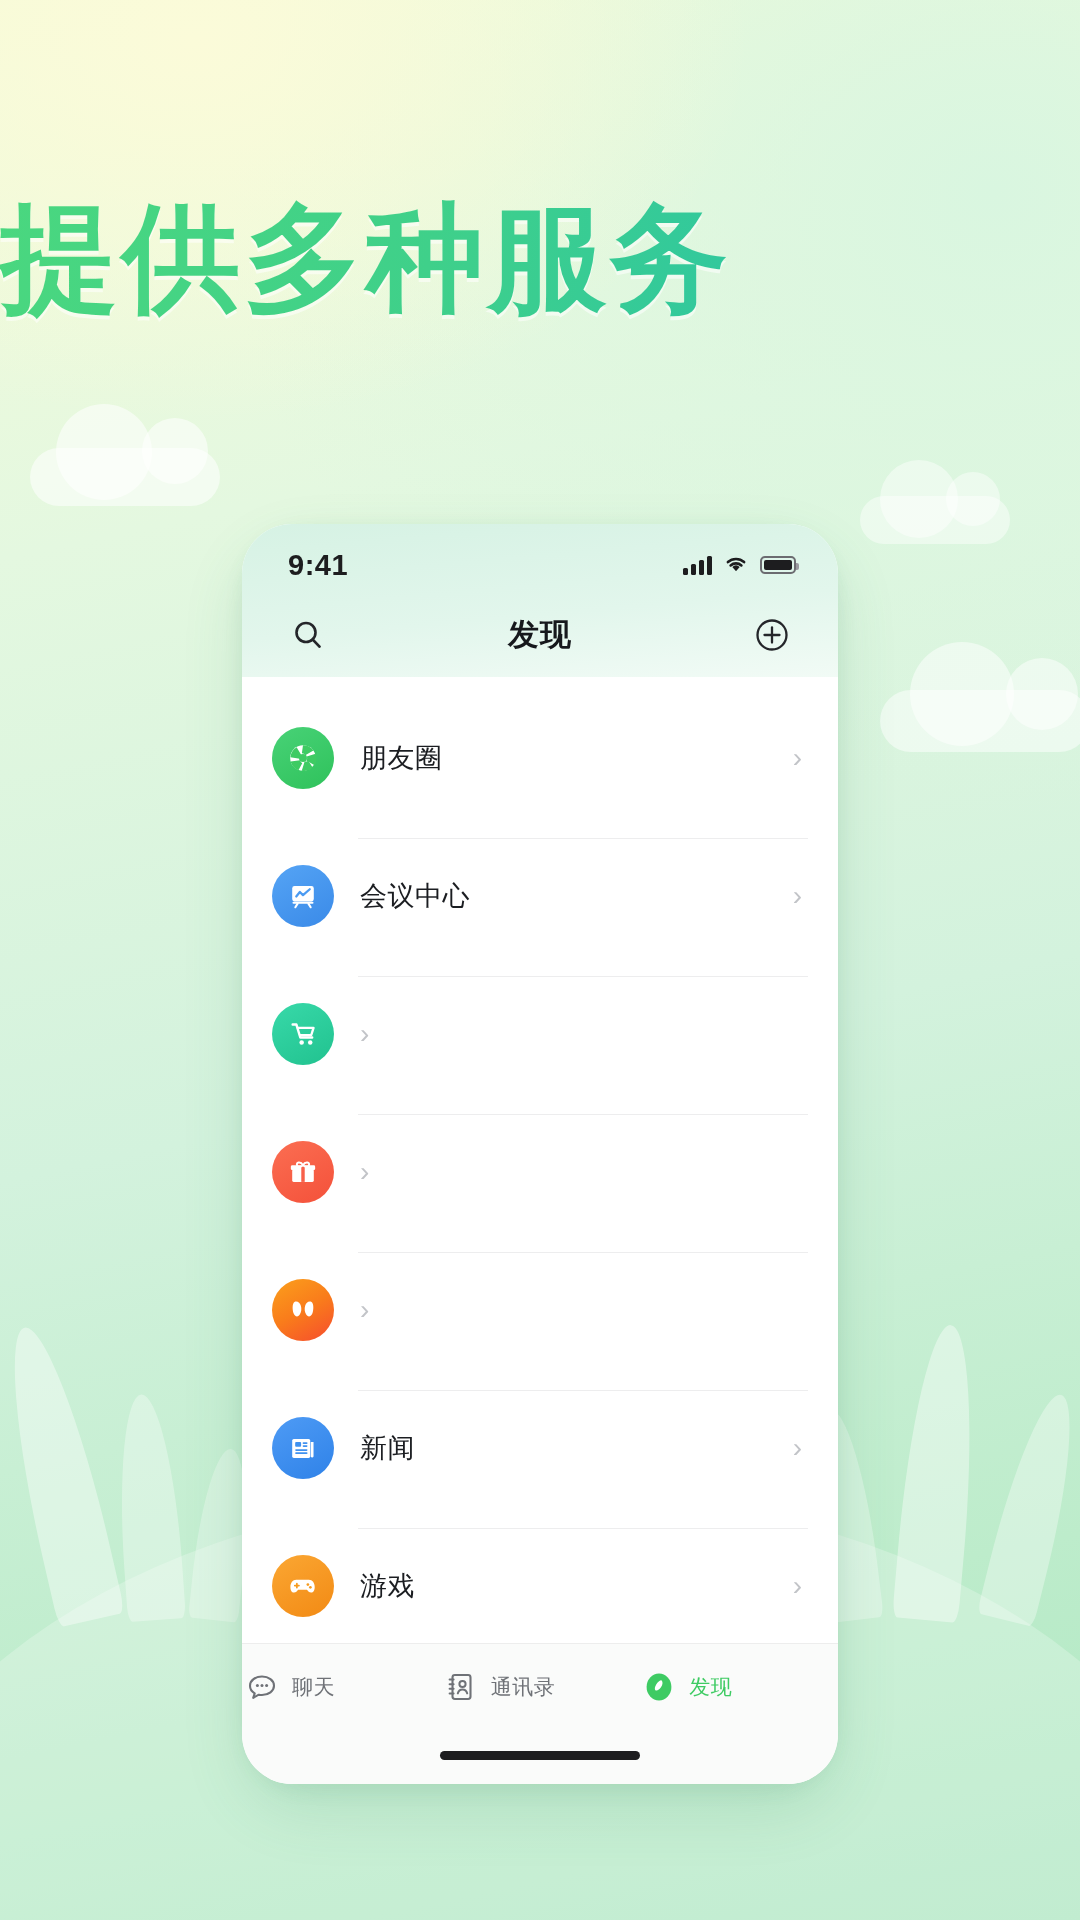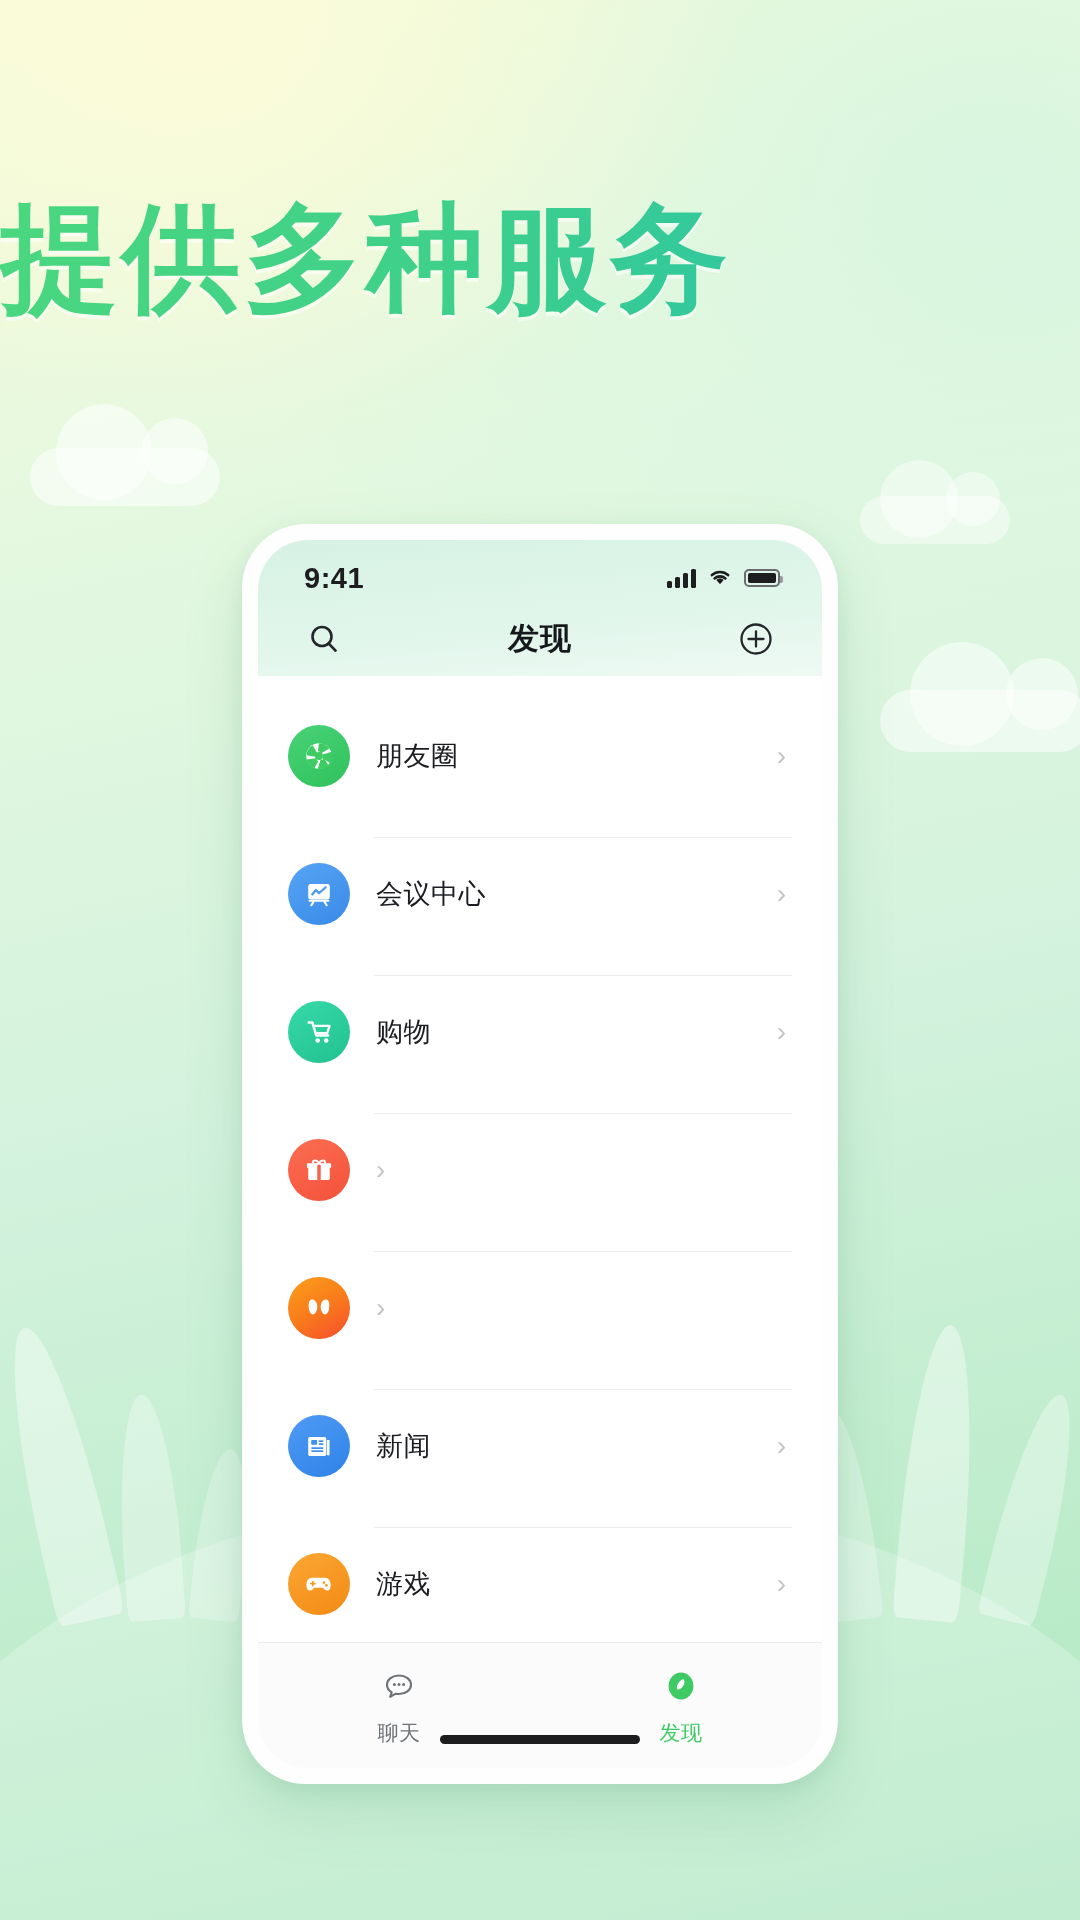--- a/index.html
+++ b/index.html
@@ -58,21 +58,20 @@
     color:transparent; -webkit-text-fill-color:transparent;
     text-shadow:none;
     filter:drop-shadow(0 4px 0 rgba(255,255,255,.55));
   }
 
   
   .phone {
     position:absolute; left:50%; transform:translateX(-50%);
     top:524px; width:596px; height:1260px;
     background:#fdfefd; border-radius:64px;
-    padding:16px;
     box-shadow:0 26px 60px rgba(60,140,100,.16), 0 6px 18px rgba(60,140,100,.10);
   }
   .screen {
     width:100%; height:100%; border-radius:50px; overflow:hidden;
     background:#ffffff; display:flex; flex-direction:column;
     position:relative;
   }
   .screen-top-bg {
     position:absolute; left:0; top:0; width:100%; height:208px;
     background:linear-gradient(175deg,#d6f2e4 0%,#e2f6ec 45%,#f2fbf6 80%,#ffffff 100%);
@@ -127,21 +126,21 @@
   }
   .row-label { flex:1; font-size:27px; color:#1b1d21; letter-spacing:.5px; }
   .chevron { color:#c2c4c8; font-size:28px; line-height:1; font-weight:300; padding-right:6px; }
 
   
   .tabbar {
     position:relative; z-index:2;
     height:152px; background:#fafbfa; border-top:1px solid #ededed;
     display:flex; align-items:flex-start; padding-top:20px;
   }
-  .tab { flex:1; display:flex; flex-direction:column; align-items:center; gap:10px; }
+  .tab { flex:1; display:flex; flex-direction:row; align-items:center; gap:10px; }
   .tab-icon { height:46px; display:flex; align-items:center; justify-content:center; }
   .tab-label { font-size:21px; color:#6f7277; letter-spacing:.5px; }
   .tab.active .tab-label { color:#3ecb63; }
   .home-indicator {
     position:absolute; bottom:24px; left:50%; transform:translateX(-50%);
     width:200px; height:9px; background:#1d1d1f; border-radius:6px;
   }
 </style>
 </head>
 <body>
@@ -239,21 +238,20 @@
 
       <div class="row">
         <div class="row-icon" style="background:linear-gradient(150deg,#38d9a9,#21c28f)">
           <svg width="36" height="36" viewBox="0 0 40 40">
             <path d="M8.5 9.5h4.2l4.3 14.4h13.2" stroke="#fff" stroke-width="2.7" fill="none" stroke-linecap="round" stroke-linejoin="round"></path>
             <path d="M14.3 13.2h17.4l-2.6 8.2H16.8" stroke="#fff" stroke-width="2.6" fill="none" stroke-linecap="round" stroke-linejoin="round"></path>
             <circle cx="18.5" cy="29.5" r="2.5" fill="#fff"></circle>
             <circle cx="28" cy="29.5" r="2.5" fill="#fff"></circle>
           </svg>
         </div>
-        <div class="row-label">购物</div>
         <div class="chevron">›</div>
       </div>
 
       <div class="row">
         <div class="row-icon" style="background:linear-gradient(150deg,#fb6e52,#f4513a)">
           <svg width="36" height="36" viewBox="0 0 40 40">
             <rect x="8" y="17" width="24" height="14" rx="1.6" fill="#fff"></rect>
             <rect x="6.5" y="12.6" width="27" height="5.2" rx="1.5" fill="#fff"></rect>
             <rect x="18.1" y="12.6" width="3.8" height="18.4" fill="#f8604a"></rect>
             <path d="M20 12.4c-2.6-4.6-8.4-3.2-6.4.5.9 1.6 3.6 1.9 6.4-.5Z" fill="none" stroke="#fff" stroke-width="2.2"></path>
@@ -311,20 +309,31 @@
           <svg width="40" height="40" viewBox="0 0 40 40">
             <path d="M20 9.5c6.6 0 12 4.1 12 9.3 0 5.1-5.4 9.2-12 9.2-1.1 0-2.2-.1-3.2-.3l-5.6 3.1 1.5-4.4c-2.9-1.7-4.7-4.5-4.7-7.6 0-5.2 5.4-9.3 12-9.3Z" fill="none" stroke="#6f7277" stroke-width="2.1" stroke-linejoin="round"></path>
             <circle cx="15.4" cy="18.6" r="1.5" fill="#6f7277"></circle>
             <circle cx="20" cy="18.6" r="1.5" fill="#6f7277"></circle>
             <circle cx="24.6" cy="18.6" r="1.5" fill="#6f7277"></circle>
           </svg>
         </div>
         <div class="tab-label">聊天</div>
       </div>
 
+      <div class="tab">
+        <div class="tab-icon">
+          <svg width="40" height="40" viewBox="0 0 40 40">
+            <rect x="11.5" y="8" width="18" height="24" rx="2.4" fill="none" stroke="#6f7277" stroke-width="2.1"></rect>
+            <circle cx="21.5" cy="17" r="3.1" fill="none" stroke="#6f7277" stroke-width="2"></circle>
+            <path d="M16.8 26.4c.8-2.5 2.6-3.8 4.7-3.8s3.9 1.3 4.7 3.8" fill="none" stroke="#6f7277" stroke-width="2" stroke-linecap="round"></path>
+            <path d="M8.6 12.6h4M8.6 17.2h4M8.6 21.8h4M8.6 26.4h4" stroke="#6f7277" stroke-width="2" stroke-linecap="round"></path>
+          </svg>
+        </div>
+        <div class="tab-label">通讯录</div>
+      </div>
 
       <div class="tab active">
         <div class="tab-icon">
           <svg width="40" height="40" viewBox="0 0 40 40">
             <ellipse cx="20" cy="20" rx="12.4" ry="13.4" fill="#3ecb63"></ellipse>
             <path d="M22.6 13.4c1.4 1.3 1.2 4-0.5 6.6-1.7 2.6-4 4.2-5.5 3.4-1.2-.7-1-3.2.6-5.8 1.6-2.6 4-4.5 5.4-4.2Z" fill="#fff"></path>
           </svg>
         </div>
         <div class="tab-label">发现</div>
       </div>

